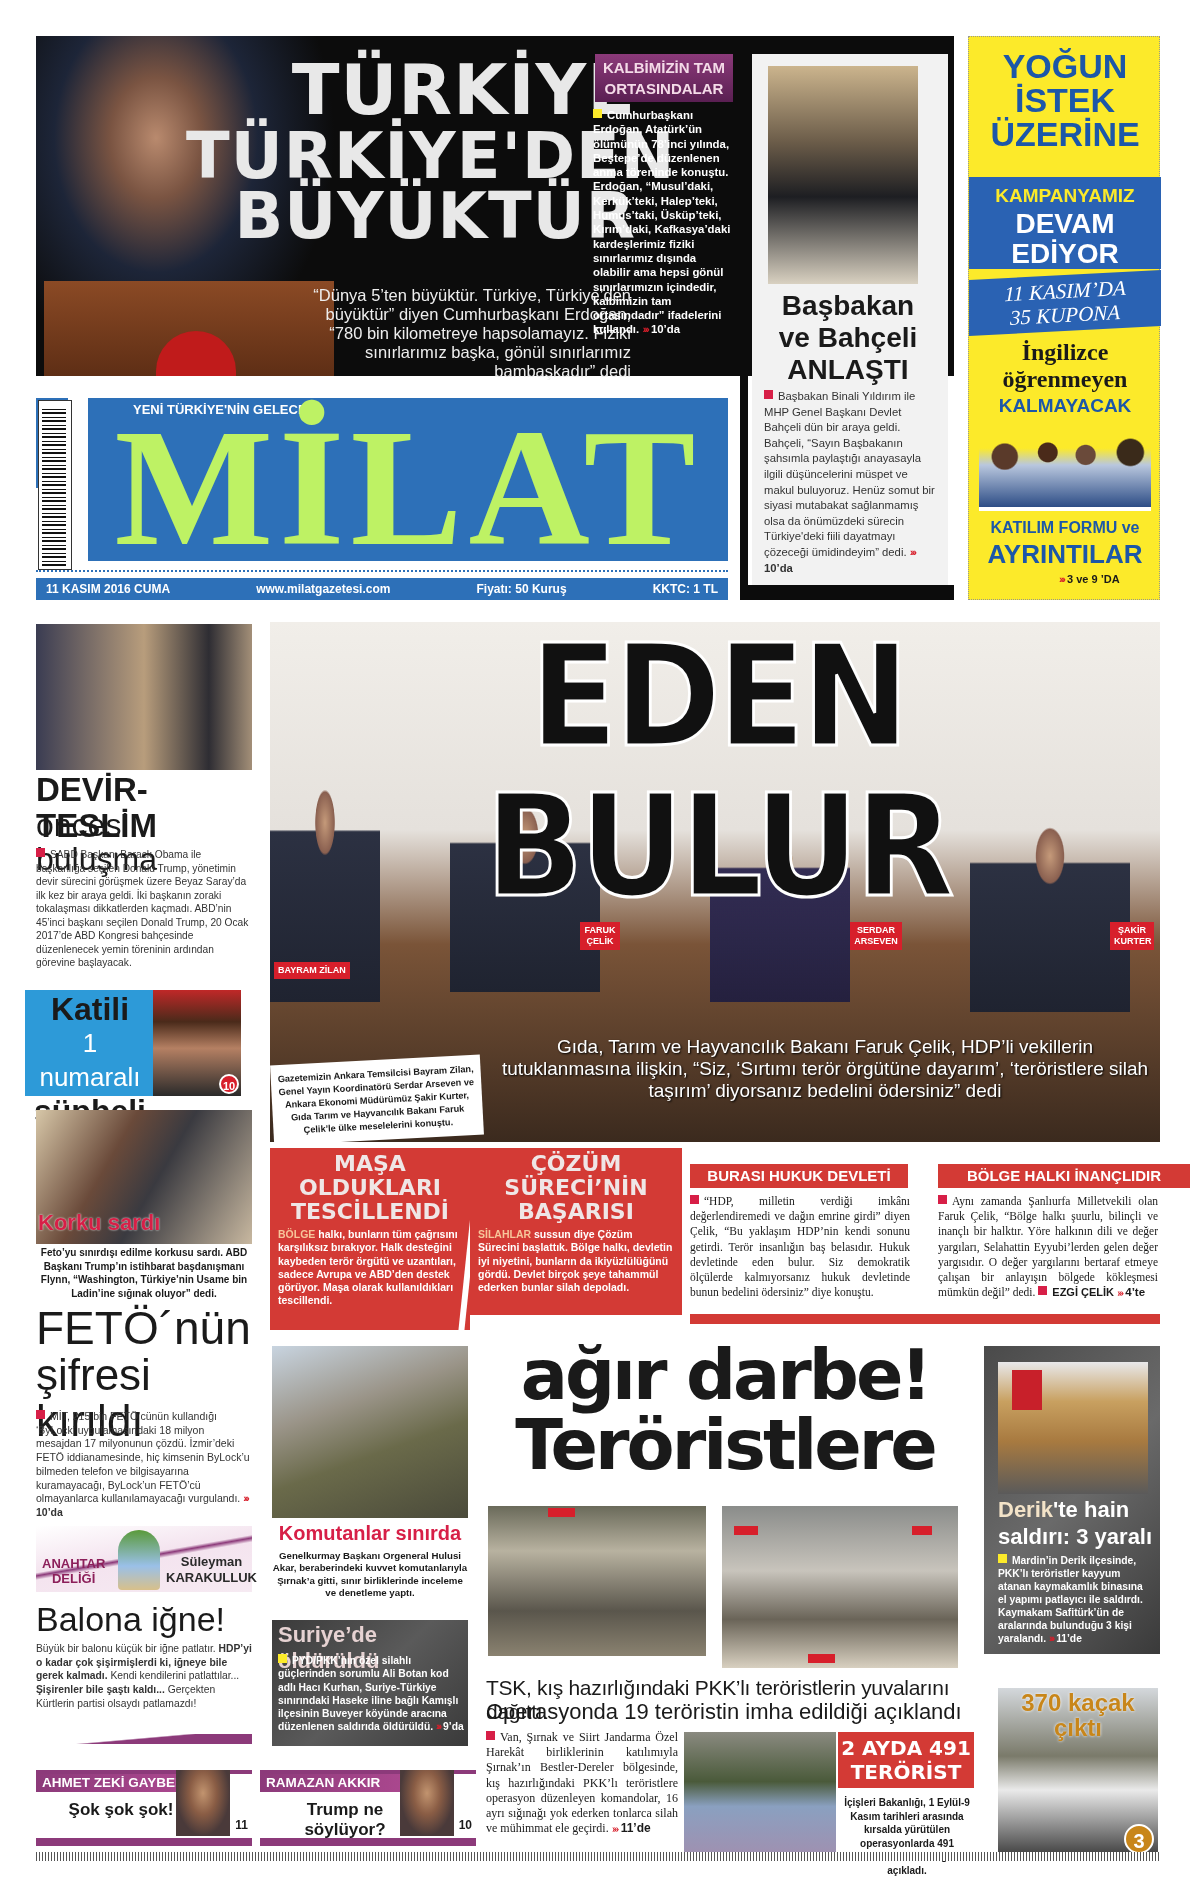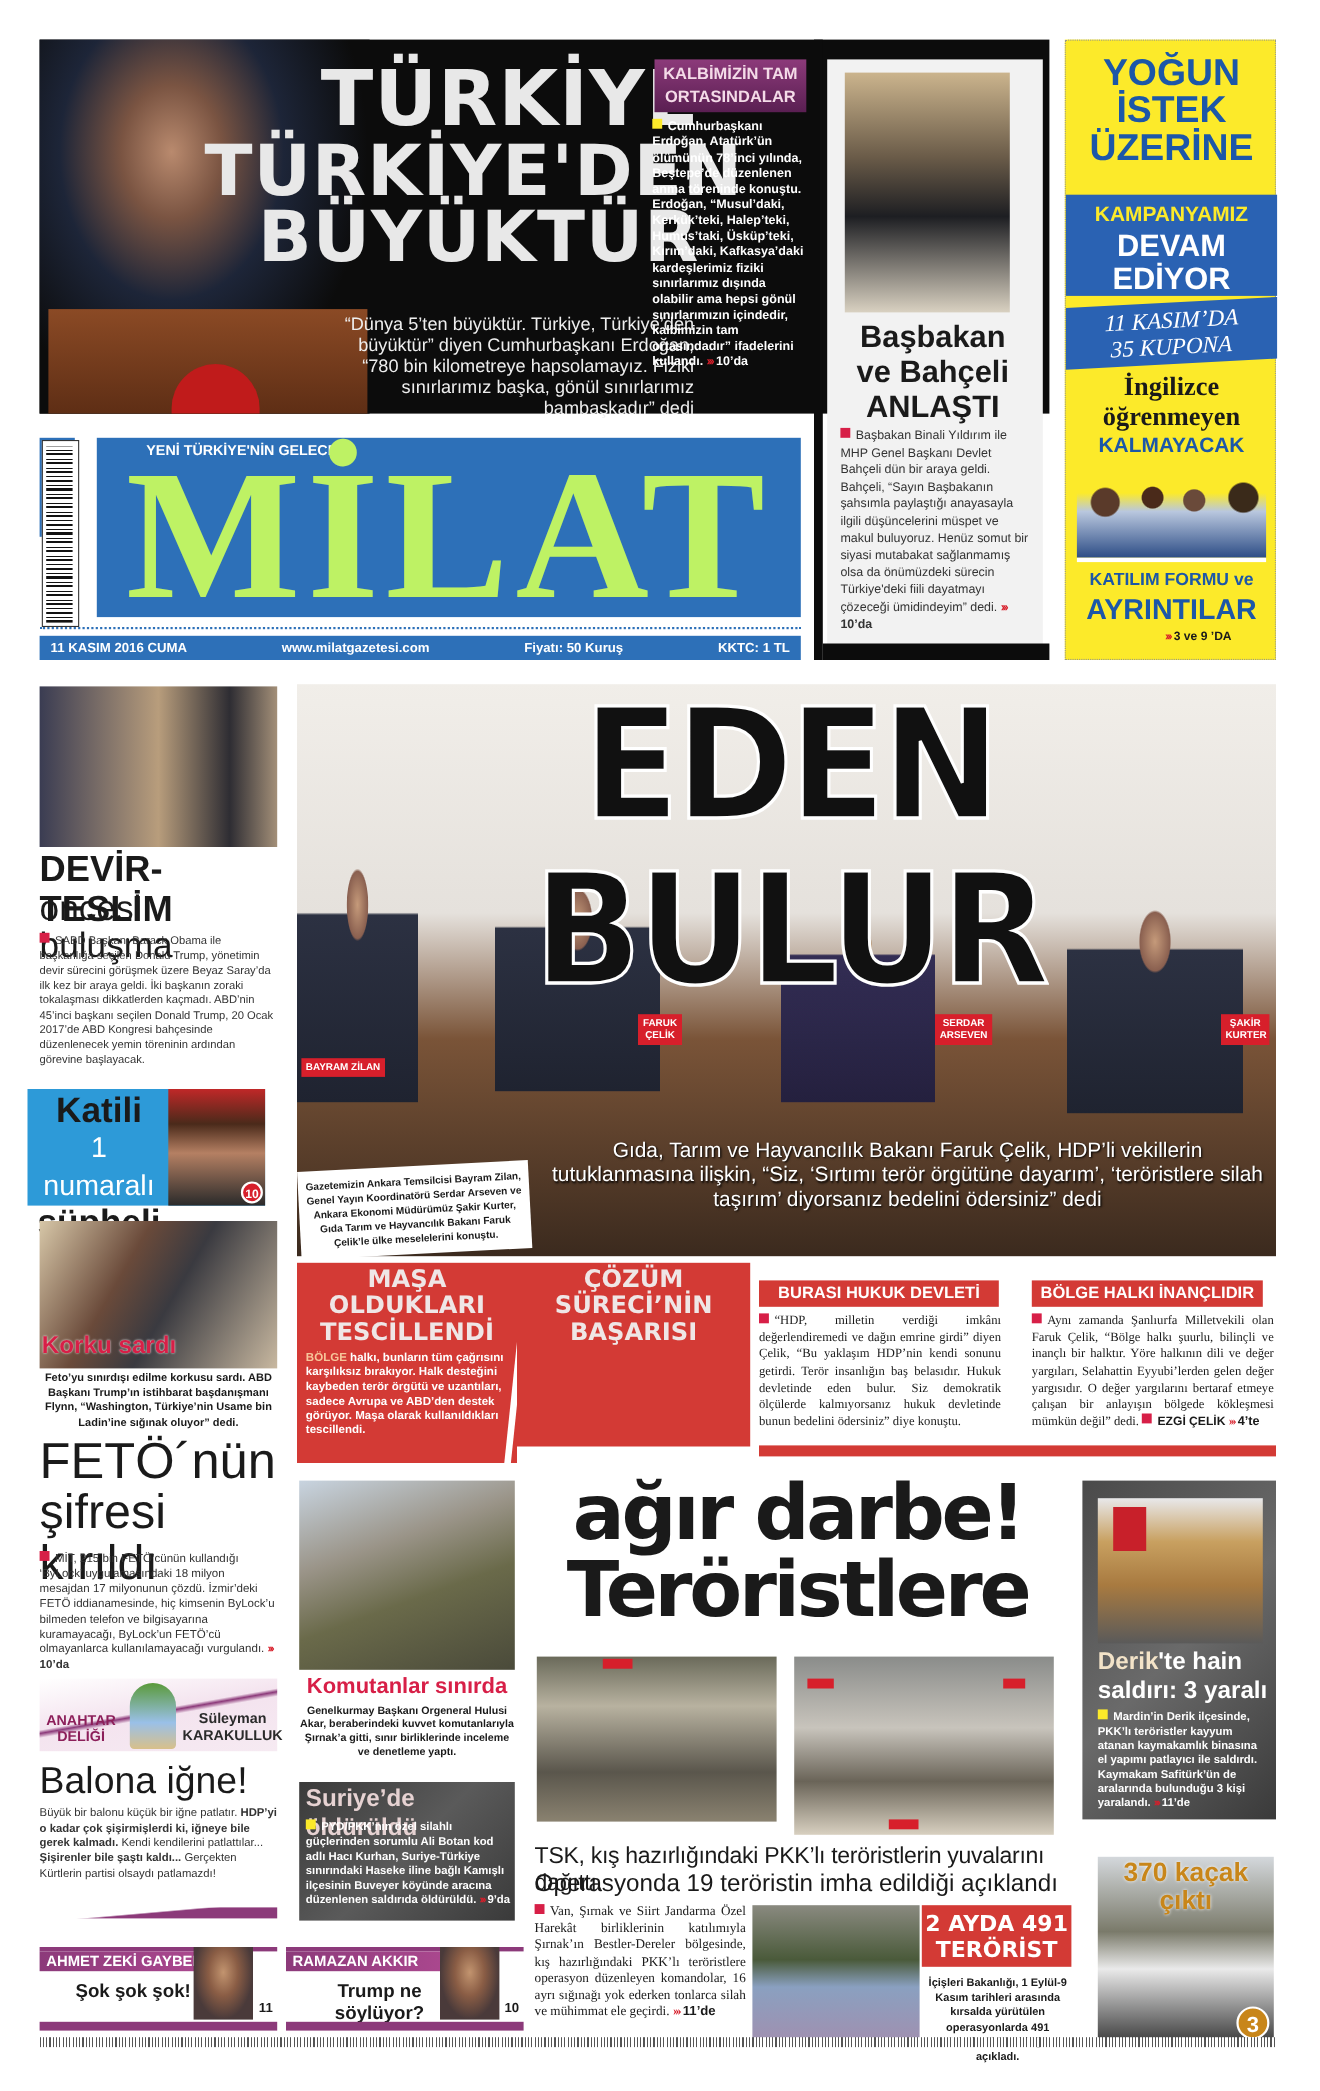--- a/index.html
+++ b/index.html
@@ -87,21 +87,21 @@
 #caption{left:272px;top:1060px;width:210px;height:80px;background:#fff;font-size:9.2px;line-height:13px;font-weight:bold;text-align:center;padding:8px 4px;transform:rotate(-3deg)}
 #main-quote{left:500px;top:1036px;width:650px;text-align:center;color:#fff;font-size:19px;line-height:22px;text-shadow:1px 1px 2px #000}
 #red1{left:270px;top:1148px;width:200px;height:182px;background:#d33a35}
 #red2{left:470px;top:1148px;width:212px;height:167px;background:#d33a35}
 .redh{color:#efe6e6;font-family:"DejaVu Sans",sans-serif;font-weight:900;font-size:22px;line-height:24px;text-align:center;padding-top:4px}
 .redt{color:#fff;font-size:10.5px;line-height:13.3px;font-weight:bold;padding:4px 8px}
 .redt b{color:#f7c59a}
 .hhead{background:#d33a35;color:#fff;font-weight:bold;font-size:15px;line-height:24px;text-align:center}
 #hukuk-h{left:690px;top:1164px;width:218px}
 #hukuk-t{left:690px;top:1194px;width:220px;font-family:"Liberation Serif",serif;font-size:11.5px;line-height:15.2px;text-align:justify}
-#bolge-h{left:938px;top:1164px;width:210px}
+#bolge-h{left:938px;top:1164px;width:252px}
 #bolge-t{left:938px;top:1194px;width:220px;font-family:"Liberation Serif",serif;font-size:11.5px;line-height:15.2px;text-align:justify}
 #red-rule{left:690px;top:1314px;width:470px;height:10px;background:#d33a35}
 
 #komutan-photo{left:272px;top:1346px;width:196px;height:172px;background:linear-gradient(160deg,#c8d4e0,#9a9488 35%,#6a6a4a 60%,#4a4a3a)}
 #komutan-h{left:272px;top:1522px;width:196px;text-align:center;color:#d71f47;font-weight:bold;font-size:20px}
 #komutan-t{left:272px;top:1550px;width:196px;text-align:center;font-weight:bold;font-size:9.7px;line-height:12.3px}
 #suriye{left:272px;top:1620px;width:196px;height:126px;background:linear-gradient(135deg,#3a3a3a,#5a5a5a 50%,#3a3a3a)}
 #suriye-h{left:6px;top:2px;color:#e6d2d2;font-weight:bold;font-size:22px}
 #suriye-t{left:6px;top:34px;width:186px;color:#fff;font-weight:bold;font-size:10.3px;line-height:13.3px}
 #teror-h{left:480px;top:1340px;width:490px;text-align:center;font-family:"DejaVu Sans",sans-serif;font-weight:900;font-size:70px;line-height:70px;letter-spacing:-3px;color:#1a1a1a}
@@ -275,20 +275,21 @@
 <div class="abs" id="caption">Gazetemizin Ankara Temsilcisi Bayram Zilan, Genel Yayın Koordinatörü Serdar Arseven ve Ankara Ekonomi Müdürümüz Şakir Kurter, Gıda Tarım ve Hayvancılık Bakanı Faruk Çelik’le ülke meselelerini konuştu.</div>
 <div class="abs" id="main-quote">Gıda, Tarım ve Hayvancılık Bakanı Faruk Çelik, HDP’li vekillerin tutuklanmasına ilişkin, “Siz, ‘Sırtımı terör örgütüne dayarım’, ‘teröristlere silah taşırım’ diyorsanız bedelini ödersiniz” dedi</div>
 
 <div class="abs" id="red1">
   <div class="redh">MAŞA OLDUKLARI TESCİLLENDİ</div>
   <div class="redt"><b>BÖLGE</b><span> halkı, bunların tüm çağrısını karşılıksız bırakıyor. Halk desteğini kaybeden terör örgütü ve uzantıları, sadece Avrupa ve ABD’den destek görüyor. Maşa olarak kullanıldıkları tescillendi.</span></div>
 </div>
 <div class="abs" style="left:468px;top:1148px;width:6px;height:182px;background:#fff;transform:skewX(-6deg)"></div>
 <div class="abs" id="red2">
   <div class="redh">ÇÖZÜM SÜRECİ’NİN BAŞARISI</div>
+  <div class="redt"><b>SİLAHLAR</b><span> sussun diye Çözüm Sürecini başlattık. Bölge halkı, devletin iyi niyetini, bunların da ikiyüzlülüğünü gördü. Devlet birçok şeye tahammül ederken bunlar silah depoladı.</span></div>
 </div>
 
 <div class="abs hhead" id="hukuk-h">BURASI HUKUK DEVLETİ</div>
 <div class="abs" id="hukuk-t"><span class="bullet-sq" style="background:#d71f47"></span><span>“HDP, milletin verdiği imkânı değerlendiremedi ve dağın emrine girdi” diyen Çelik, “Bu yaklaşım HDP’nin kendi sonunu getirdi. Terör insanlığın baş belasıdır. Hukuk devletinde eden bulur. Siz demokratik ölçülerde kalmıyorsanız hukuk devletinde bunun bedelini ödersiniz” diye konuştu.</span></div>
 <div class="abs hhead" id="bolge-h">BÖLGE HALKI İNANÇLIDIR</div>
 <div class="abs" id="bolge-t">
   <span class="bullet-sq" style="background:#d71f47"></span><span>Aynı zamanda Şanlıurfa Milletvekili olan Faruk Çelik, “Bölge halkı şuurlu, bilinçli ve inançlı bir halktır. Yöre halkının dili ve değer yargıları, Selahattin Eyyubi’lerden gelen değer yargısıdır. O değer yargılarını bertaraf etmeye çalışan bir anlayışın bölgede kökleşmesi mümkün değil” dedi.</span>
   <span class="bullet-sq" style="background:#d71f47"></span><b style="font-family:'Liberation Sans',sans-serif;font-size:11px">EZGİ ÇELİK</b>
   <span class="arrow">›››</span> <b style="font-family:'Liberation Sans',sans-serif">4’te</b>
 </div>

